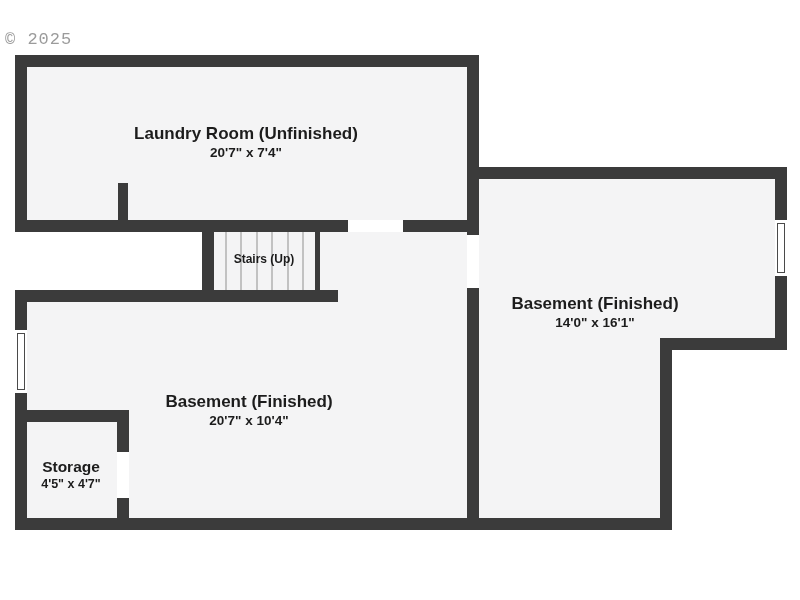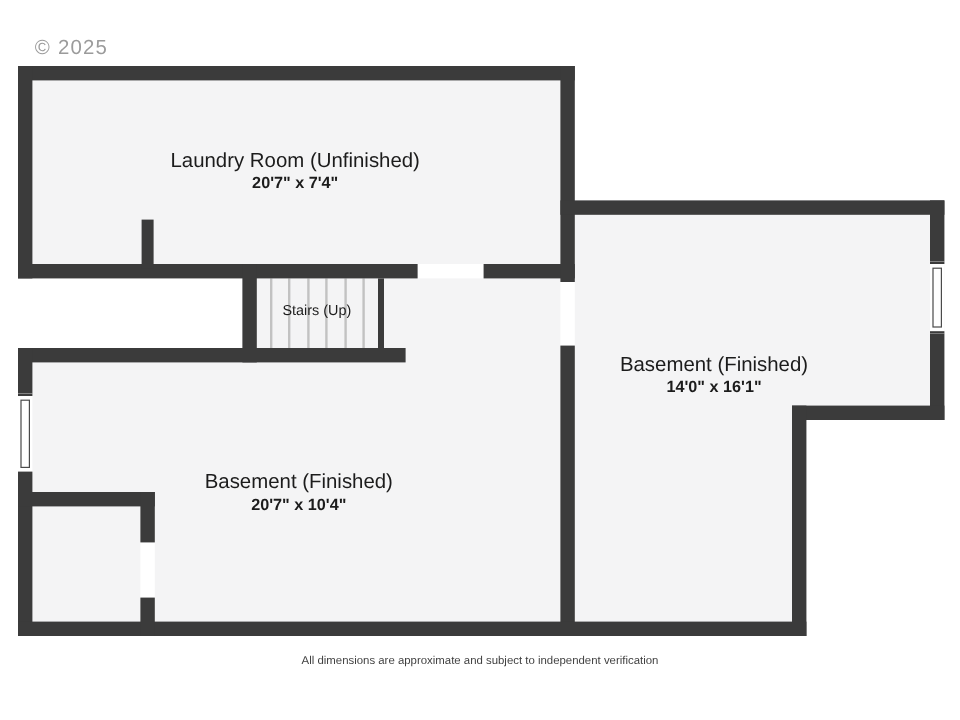--- a/index.html
+++ b/index.html
@@ -9,25 +9,25 @@
   html,body{margin:0;padding:0;}
   body{width:800px;height:600px;background:var(--bg);font-family:"Liberation Sans",sans-serif;overflow:hidden;}
   .plan{position:relative;width:800px;height:600px;}
   .floor{position:absolute;background:var(--floor);}
   .wall{position:absolute;background:var(--wall);}
   .door{position:absolute;background:var(--door);}
   .tread{position:absolute;width:2px;background:var(--tread);}
   .window{position:absolute;background:#fff;border-top:2px solid var(--wall);border-bottom:2px solid var(--wall);box-sizing:border-box;}
   .window .pane{position:absolute;left:2px;right:2px;top:3px;bottom:3px;border:1px solid #4a4a4a;background:#fff;}
   .room-label{position:absolute;transform:translate(-50%,-50%);text-align:center;color:var(--text);white-space:nowrap;}
-  .room-title{font-weight:normal;font-size:17px;line-height:21px;}
+  .room-title{font-weight:bold;font-size:17px;line-height:21px;}
   .room-dims{font-weight:bold;font-size:13.5px;line-height:17px;}
   .room-label.small .room-title{font-size:15.5px;line-height:19px;}
   .room-label.small .room-dims{font-size:12.5px;line-height:16px;}
-  .watermark{position:absolute;left:5px;top:30px;font-family:Liberation Sans, sans-serif;font-size:17px;color:var(--watermark);letter-spacing:1px;margin-left:24px;}
+  .watermark{position:absolute;left:5px;top:30px;font-family:Liberation Mono, monospace;font-size:17px;color:var(--watermark);letter-spacing:1px;}
   .disclaimer{position:absolute;left:0;top:545px;width:100%;text-align:center;font-size:9.5px;color:var(--disclaimer);}
 </style>
 </head>
 <body>
 
 <div class="plan">
 
   <div class="watermark">© 2025</div>
 
   <div class="floor" style="left:15px;top:55px;width:464px;height:177px;"></div>
@@ -88,16 +88,19 @@
   <div class="room-label" style="left:595px;top:312px;">
     <div class="room-title">Basement (Finished)</div>
     <div class="room-dims">14'0" x 16'1"</div>
   </div>
 
   <div class="room-label" style="left:249px;top:410px;">
     <div class="room-title">Basement (Finished)</div>
     <div class="room-dims">20'7" x 10'4"</div>
   </div>
 
+  <div class="room-label small" style="left:71px;top:474px;">
+    <div class="room-title">Storage</div>
+    <div class="room-dims">4'5" x 4'7"</div>
+  </div>
 
-  <div class="disclaimer">All dimensions are approximate and subject to independent verification</div>
 
 </div>
 
 </body></html>

